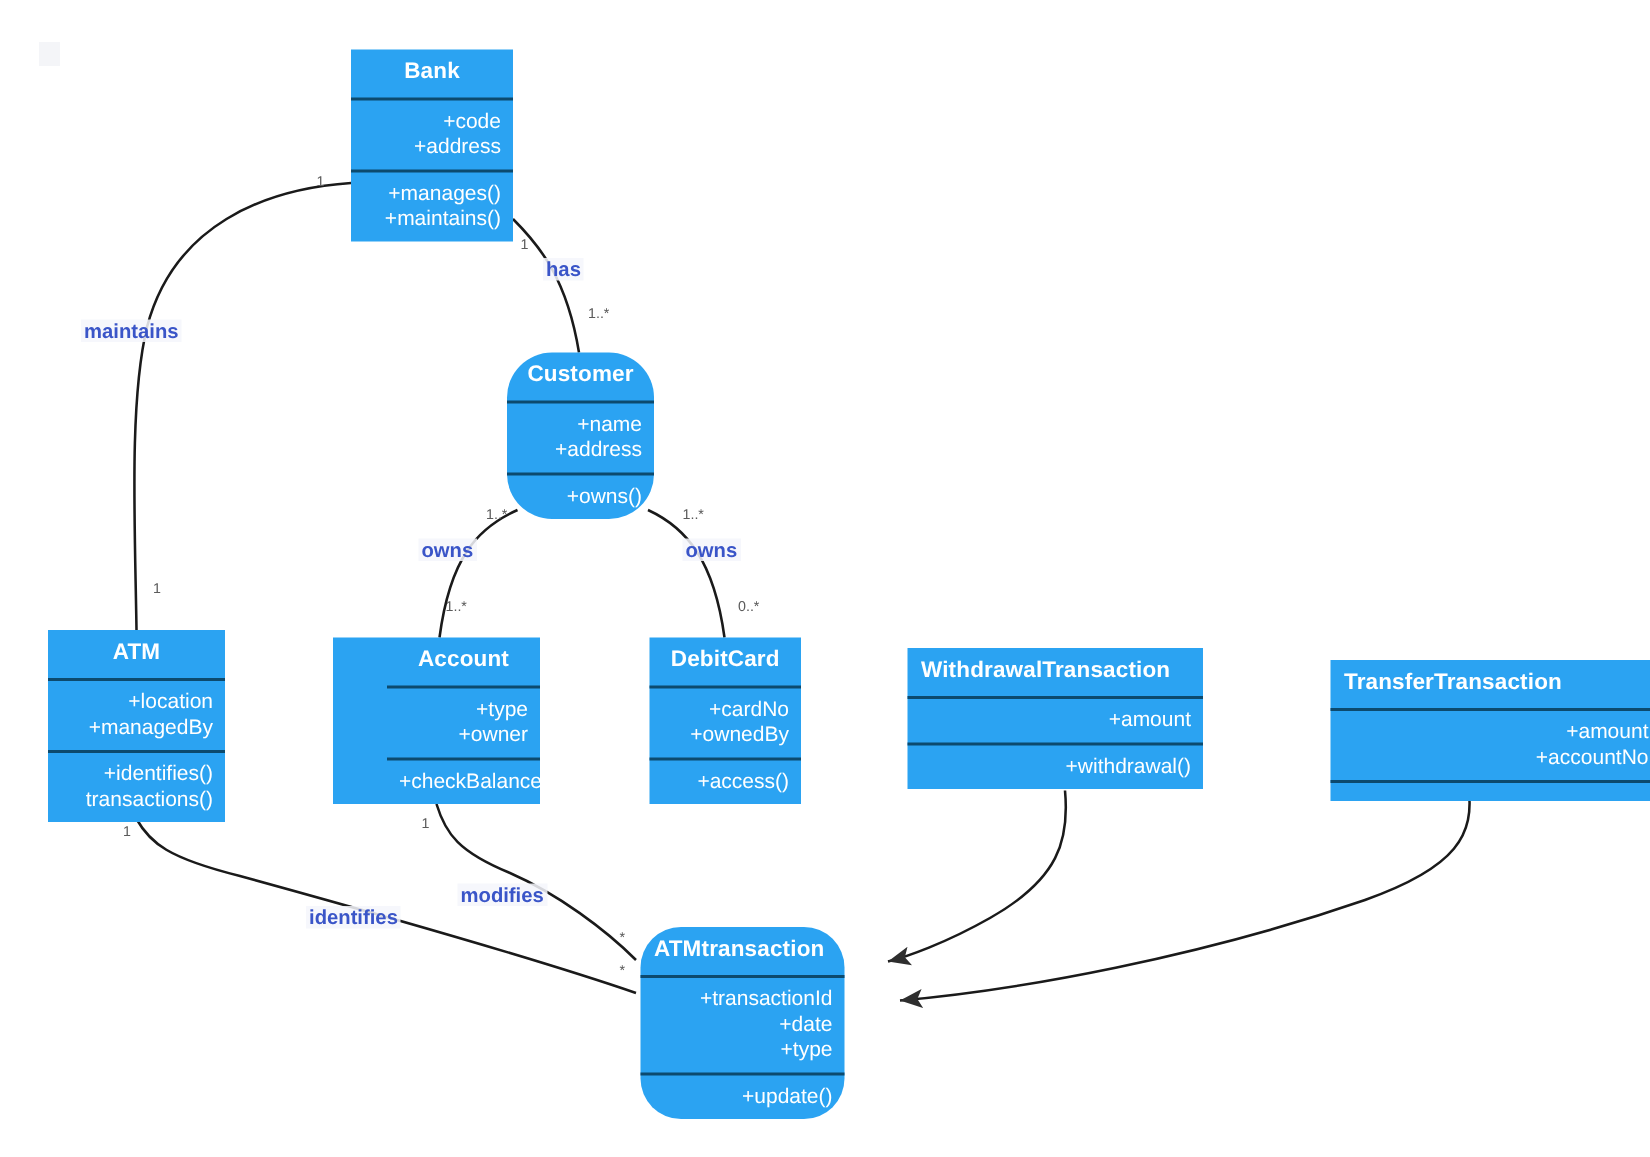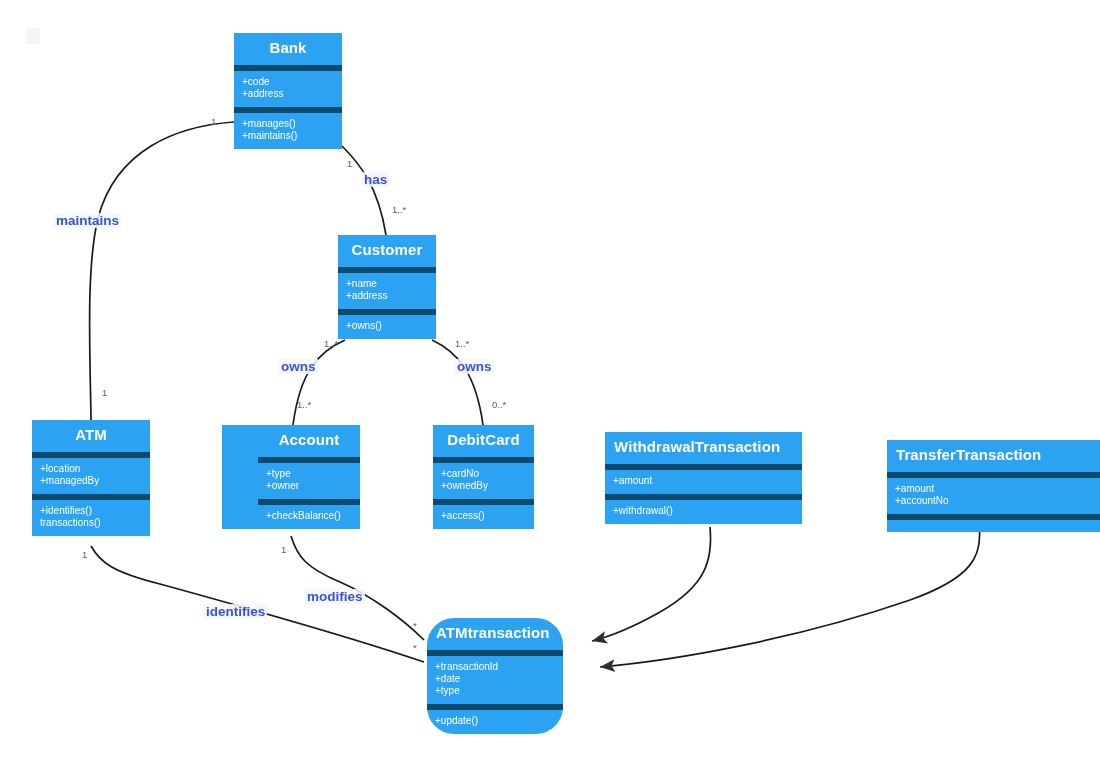--- a/index.html
+++ b/index.html
@@ -36,24 +36,25 @@
     text-align: center;
     padding: 7px 6px 8px 6px;
     line-height: 1.1;
     letter-spacing: .1px;
   }
   .uml-title.left-align {
     text-align: left;
     padding-left: 9px;
   }
   .uml-sec {
-    border-top: 6px solid #0c4a6e;
+    border-top: 2px solid #0c4a6e;
     padding: 5px 8px 7px 8px;
-    font-size: 10px;
+    font-size: 14px;
     line-height: 1.22;
+    text-align: right;
   }
   .uml-sec.empty {
     padding-top: 3px;
     padding-bottom: 3px;
     min-height: 6px;
   }
   .uml-row {
     white-space: pre;
   }
   .edge-label {
@@ -115,21 +116,21 @@
     <div class="uml-sec">
       <div class="uml-row">+code</div>
       <div class="uml-row">+address</div>
     </div>
     <div class="uml-sec">
       <div class="uml-row">+manages()</div>
       <div class="uml-row">+maintains()</div>
     </div>
   </div>
 
-  <div class="uml-class" style="left:338px; top:235px; width:98px;">
+  <div class="uml-class" style="left:338px; top:235px; width:98px;border-radius:30px;">
     <div class="uml-title">Customer</div>
     <div class="uml-sec">
       <div class="uml-row">+name</div>
       <div class="uml-row">+address</div>
     </div>
     <div class="uml-sec">
       <div class="uml-row">+owns()</div>
     </div>
   </div>
 

